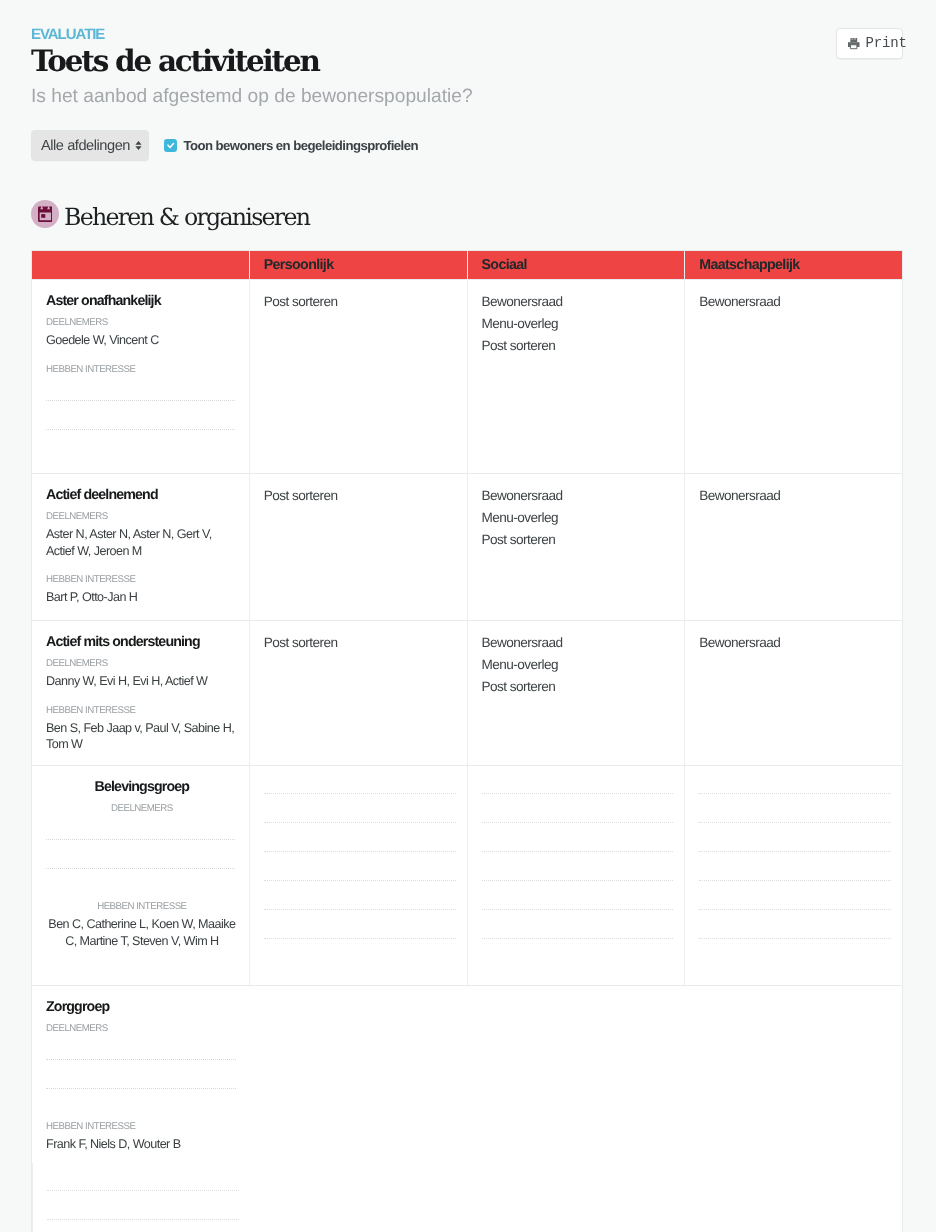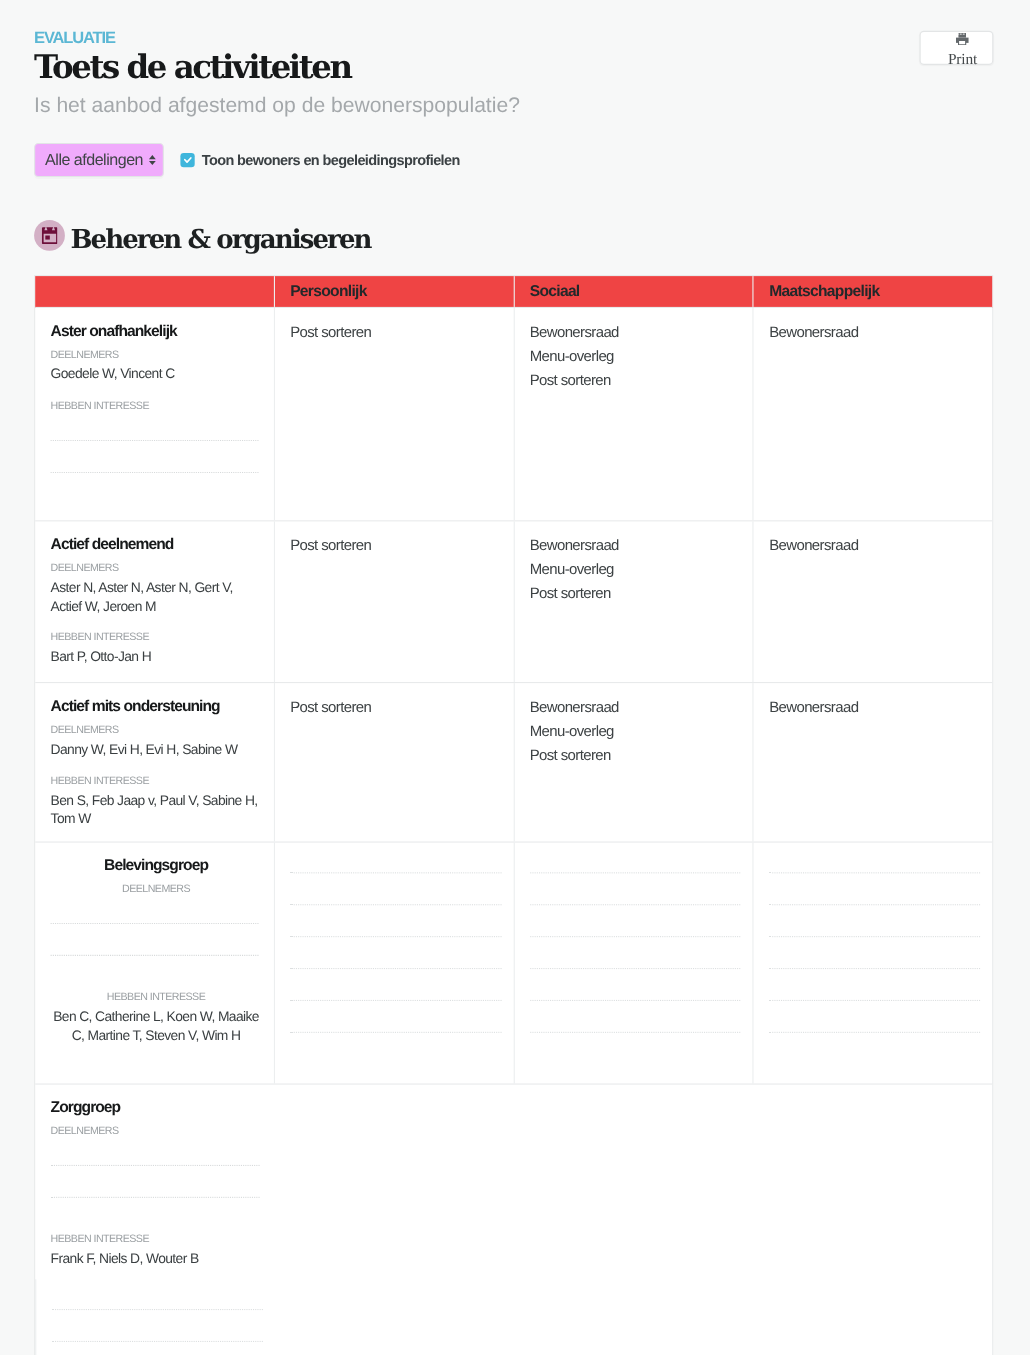--- a/index.html
+++ b/index.html
@@ -19,43 +19,43 @@
   .eyebrow { position:absolute; left:-1px; top:27px; font-size:15px; font-weight:bold;
              letter-spacing:-1.05px; color:#5bb7d4; line-height:15px; }
   .title { position:absolute; left:-1px; top:44px; margin:0; font-family:"DejaVu Serif", serif;
            font-size:29.5px; font-weight:bold; color:#17191a; line-height:34px; letter-spacing:-2.25px;}
   .subtitle { position:absolute; left:-1px; top:85px; font-size:19.2px; color:#a4a8ab; line-height:24px;
               font-weight:normal; letter-spacing:0px; }
 
   .printbtn { position:absolute; right:0; top:28px; width:67px; height:31px; padding:0 0 0 11px;
               display:flex; align-items:center; gap:6px; background:#fff; box-sizing:border-box;
               border:1px solid #e3e5e6; border-radius:4px; cursor:pointer;
-              box-shadow:0 1px 1px rgba(0,0,0,0.035); font-family:Liberation Serif, serif;flex-direction:column; }
+              box-shadow:0 1px 1px rgba(0,0,0,0.035); font-family:Liberation Mono, monospace; }
   .pricon { display:flex; align-items:center; color:#63686b; margin-top:1px; }
   .prlabel { font-size:14px; color:#44494b; line-height:15px; letter-spacing:-0.15px; }
 
   
   .filters { position:absolute; left:31px; top:130px; display:flex; align-items:center; }
-  .selectwrap { height:31px; width:118px; box-sizing:border-box; background:#f0abfc;
+  .selectwrap { height:31px; width:118px; box-sizing:border-box; background:#e5e5e5;
                 border:1px solid #e2e5e6; border-radius:4px; display:flex; align-items:center;
                 padding:0 0 0 9px; box-shadow:0 1px 1px rgba(0,0,0,0.025); cursor:pointer; }
   .selval { font-size:14.6px; color:#3f4446; line-height:16px; letter-spacing:-0.45px; }
   .selarrows { display:flex; align-items:center; color:#3f4446; margin-left:5px; }
   .checkwrap { display:flex; align-items:center; margin-left:15px; cursor:pointer; }
   .cbox { width:13.4px; height:13.2px; border-radius:3px; background:#3fb6dc; display:flex;
           align-items:center; justify-content:center; flex:0 0 auto; margin-right:6px; }
   .clabel { font-size:13.2px; color:#3b4144; line-height:16px; font-weight:bold;
             letter-spacing:-0.55px; }
 
   
   .sectionhead { position:absolute; left:31px; top:200px; display:flex; align-items:flex-start; }
   .seciconwrap { width:28px; height:28px; border-radius:50%; background:#d3b0c5; color:#6d0f3a;
                  display:flex; align-items:center; justify-content:center; flex:0 0 auto;
                  margin-right:5px; }
-  .sectitle { margin:0; font-family:"DejaVu Serif", serif; font-size:23.7px; font-weight:bold;
+  .sectitle { margin:0; font-family:"DejaVu Serif", serif; font-size:23.7px; font-weight:normal;
               color:#1d2021; line-height:28px; letter-spacing:-1.75px; padding:3px 0 0 0; }
 
   
   .tablewrap { position:absolute; left:31px; top:250px; width:872px; background:#fff;
                border:1px solid #e8eaeb; box-sizing:border-box; }
   .thead { display:flex; height:28px; background:#ef4444; border-bottom:1px solid #e8eaeb; }
   .th { flex:1 1 0; width:217.75px; box-sizing:border-box; padding:0 0 1px 14px; display:flex;
         align-items:center; font-size:14.2px; font-weight:bold; color:#23282a;
         letter-spacing:-0.62px; border-left:1px solid #eceeef; }
   .th:first-child { border-left:none; }
@@ -205,21 +205,21 @@
           </div>
           <div class="td actcell">
             <div class="item">Bewonersraad</div>
           </div>
         </div>
         <div class="trow r2">
           <div class="td tdfirst">
             <div class="rowname">Actief mits ondersteuning</div>
             <div class="sublabel">DEELNEMERS</div>
             <div class="namesblock">
-              <div class="names">Danny W, Evi H, Evi H, Sabine W</div>
+              <div class="names">Danny W, Evi H, Evi H, Actief W</div>
             </div>
             <div class="gap"></div>
             <div class="sublabel">HEBBEN INTERESSE</div>
             <div class="namesblock">
               <div class="names">Ben S, Feb Jaap v, Paul V, Sabine H,</div>
               <div class="names">Tom W</div>
             </div>
           </div>
           <div class="td actcell">
             <div class="item">Post sorteren</div>

